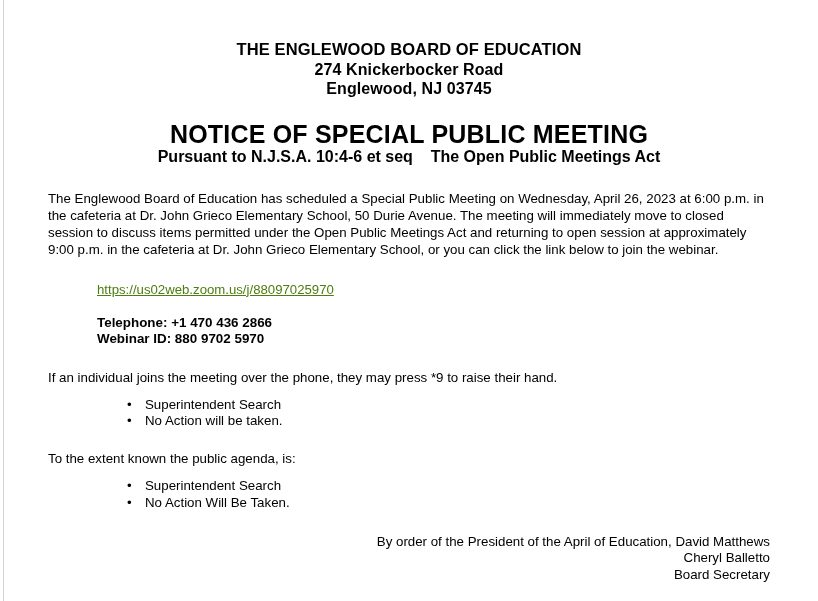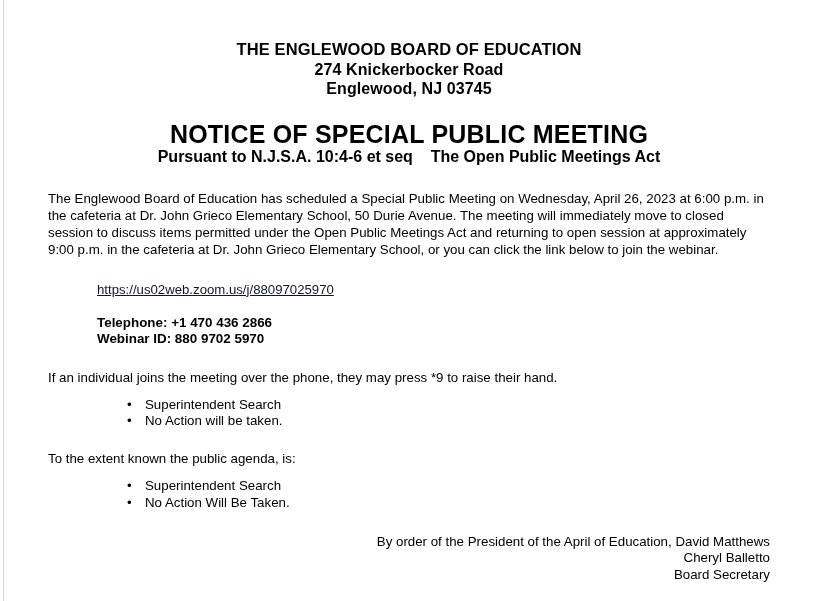--- a/index.html
+++ b/index.html
@@ -78,21 +78,21 @@
     white-space: pre-line;
     text-align: left;
   }
   .zoom-link-row {
     margin-top: 24px;
     padding-left: 49px;
     font-size: 13.3px;
     line-height: 16px;
   }
   .zoom-link {
-    color: #0f172a;
+    color: #4d7c0f;
     text-decoration: underline;
     font-size: 13.2px;
   }
   .dial-block {
     margin-top: 17px;
     padding-left: 49px;
     font-weight: bold;
     font-size: 13.4px;
     line-height: 16.5px;
   }

